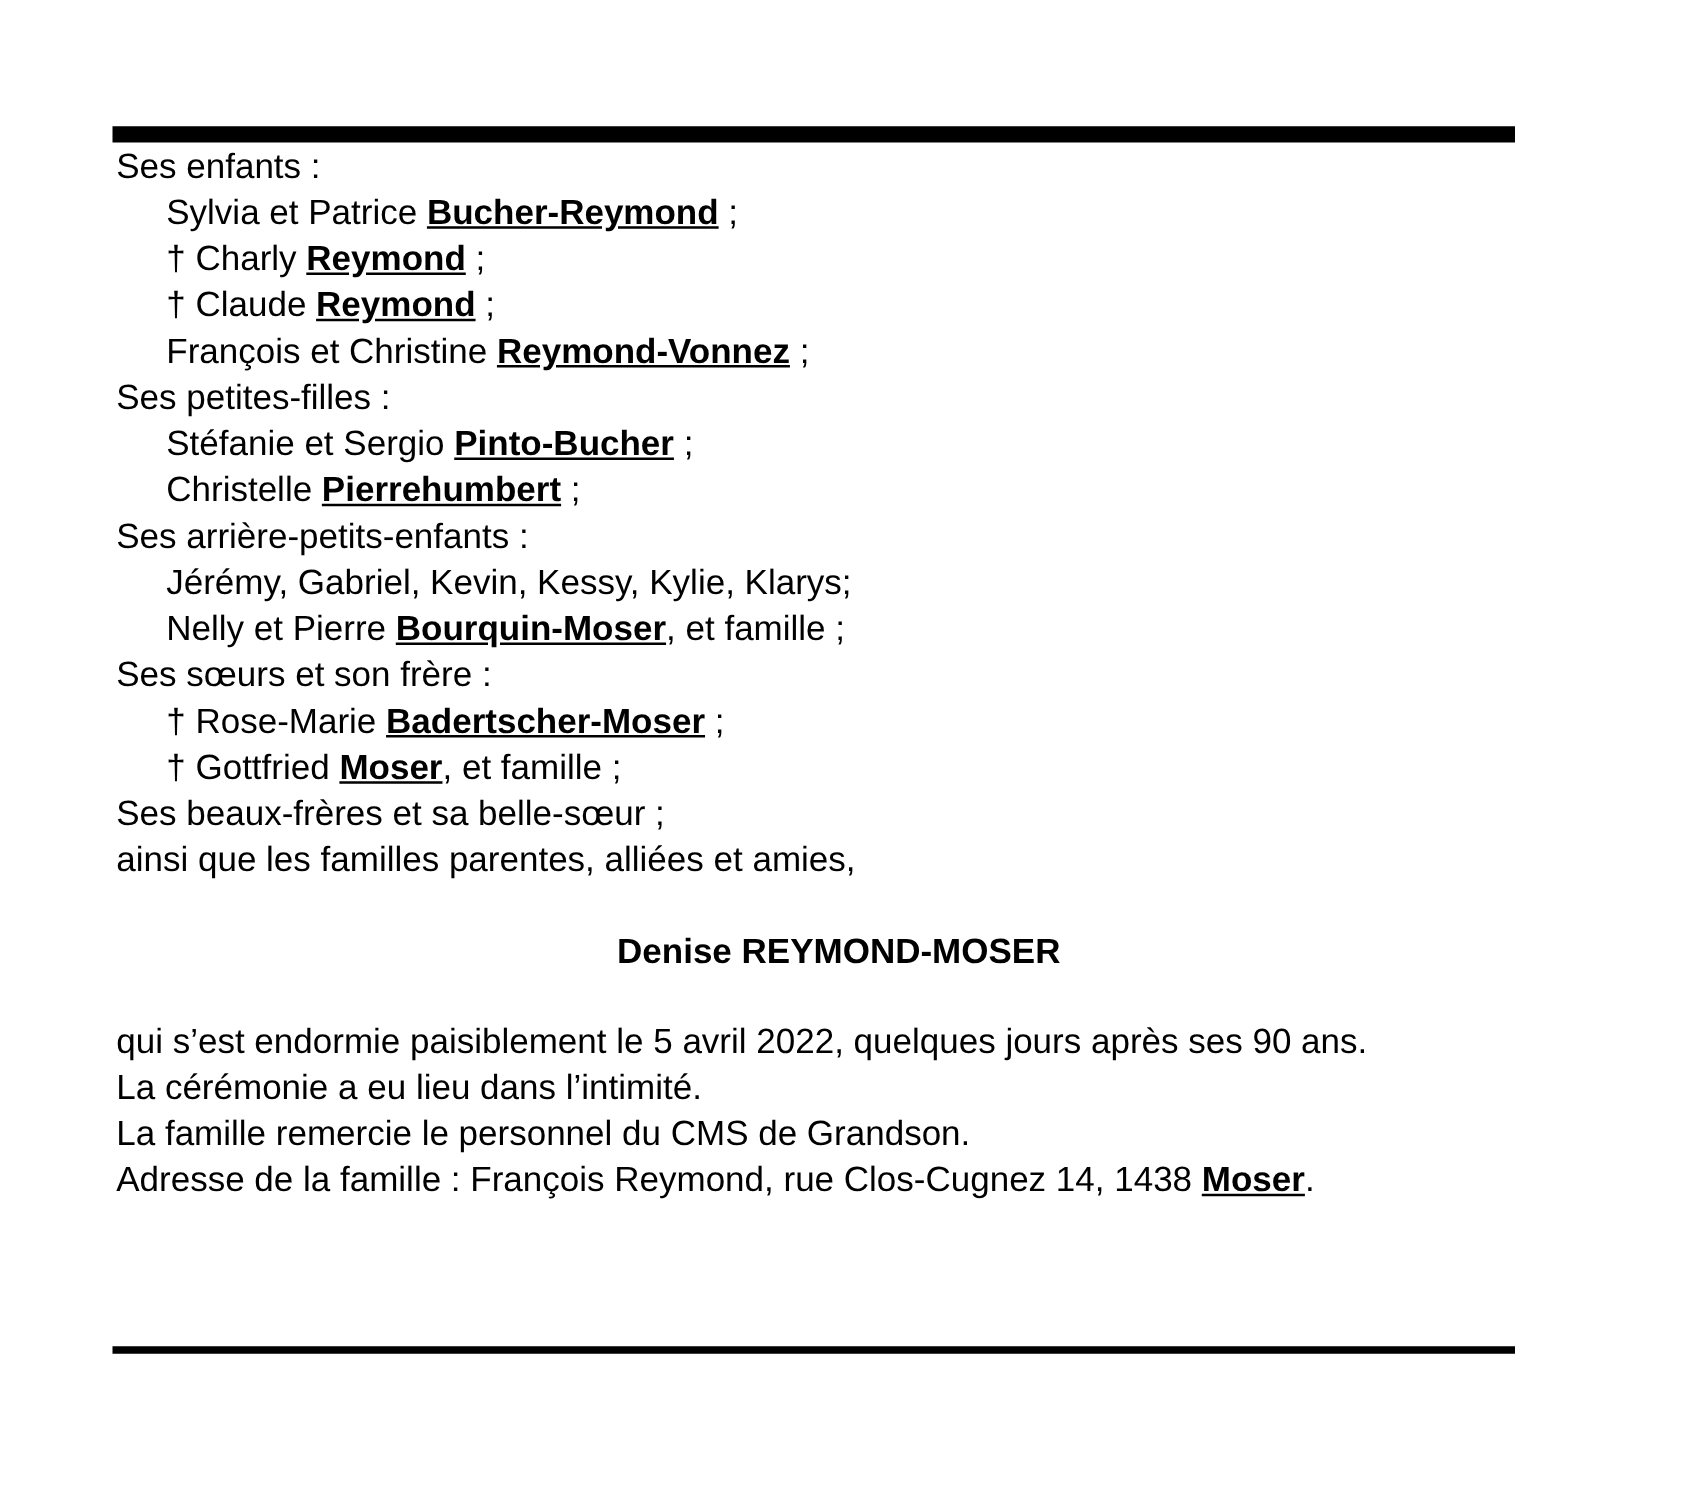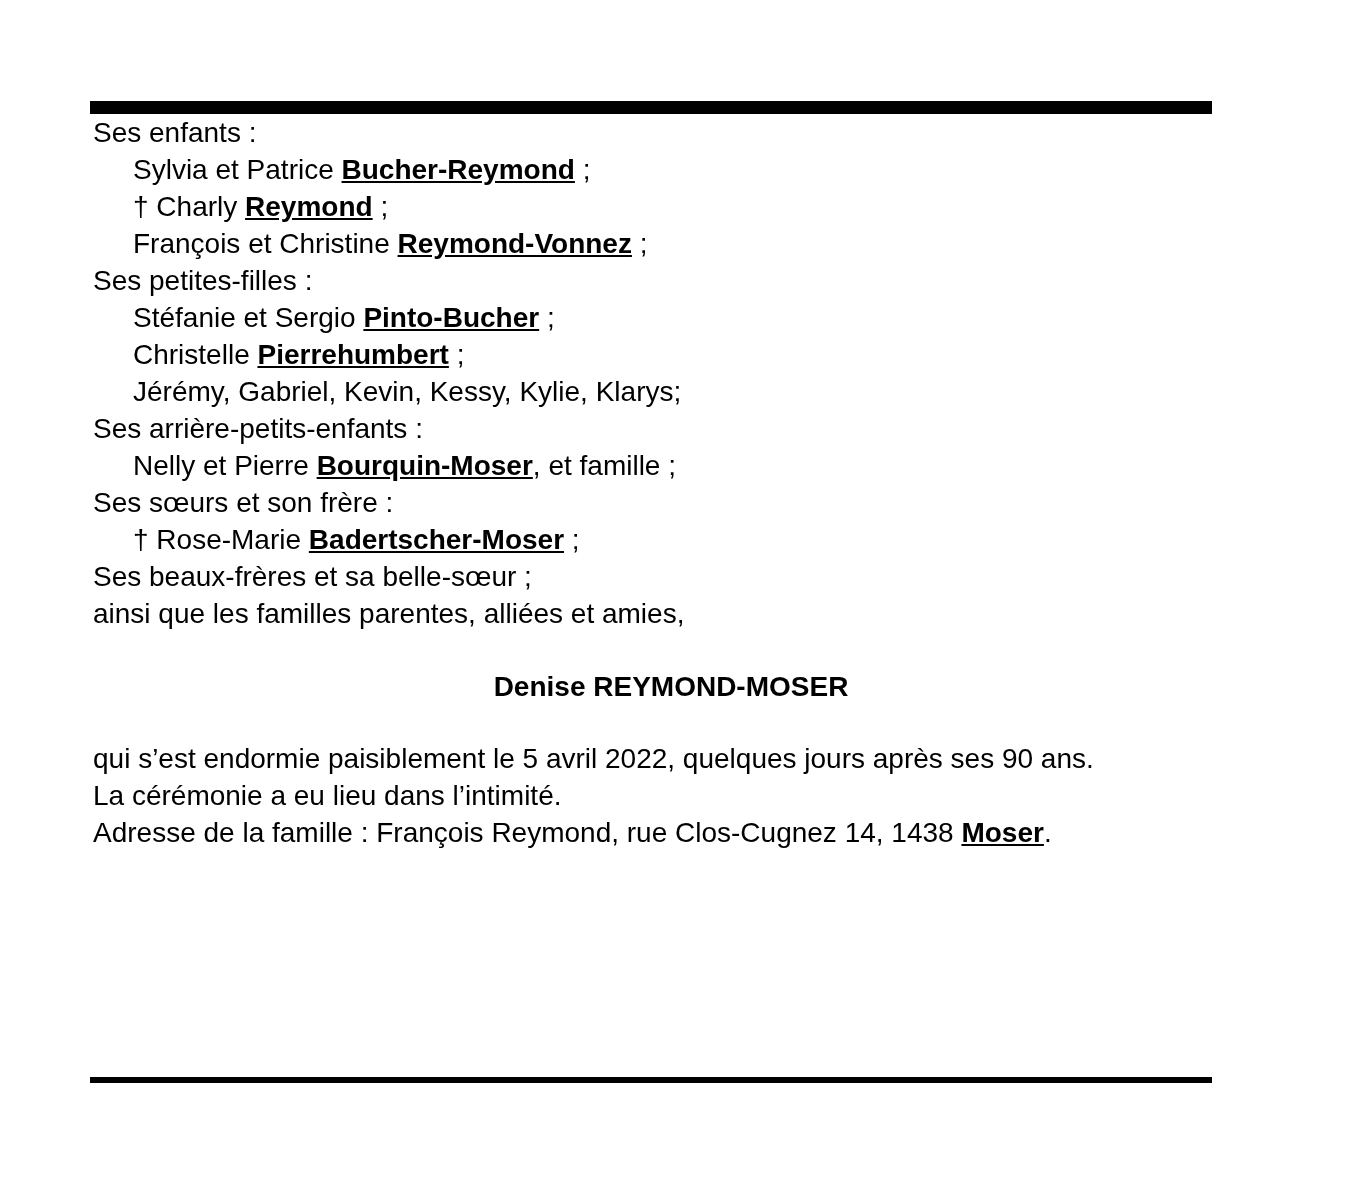--- a/index.html
+++ b/index.html
@@ -49,36 +49,39 @@
 <body>
 
 <div class="page">
   <div class="rule rule-top"></div>
 
   <div class="content">
     <div id="family-lines">
         <div class="line"><span>Ses enfants :</span></div>
         <div class="line indent"><span>Sylvia et Patrice </span><span class="bold">Bucher-Reymond</span><span> ;</span></div>
         <div class="line indent"><span>† Charly </span><span class="bold">Reymond</span><span> ;</span></div>
+        <div class="line indent"><span>† Claude </span><span class="bold">Reymond</span><span> ;</span></div>
         <div class="line indent"><span>François et Christine </span><span class="bold">Reymond-Vonnez</span><span> ;</span></div>
         <div class="line"><span>Ses petites-filles :</span></div>
         <div class="line indent"><span>Stéfanie et Sergio </span><span class="bold">Pinto-Bucher</span><span> ;</span></div>
         <div class="line indent"><span>Christelle </span><span class="bold">Pierrehumbert</span><span> ;</span></div>
+        <div class="line"><span>Ses arrière-petits-enfants :</span></div>
         <div class="line indent"><span>Jérémy, Gabriel, Kevin, Kessy, Kylie, Klarys;</span></div>
-        <div class="line"><span>Ses arrière-petits-enfants :</span></div>
         <div class="line indent"><span>Nelly et Pierre </span><span class="bold">Bourquin-Moser</span><span>, et famille ;</span></div>
         <div class="line"><span>Ses sœurs et son frère :</span></div>
         <div class="line indent"><span>† Rose-Marie </span><span class="bold">Badertscher-Moser</span><span> ;</span></div>
+        <div class="line indent"><span>† Gottfried </span><span class="bold">Moser</span><span>, et famille ;</span></div>
         <div class="line"><span>Ses beaux-frères et sa belle-sœur ;</span></div>
         <div class="line"><span>ainsi que les familles parentes, alliées et amies,</span></div>
       </div>
 
     <h1 class="deceased">Denise REYMOND-MOSER</h1>
 
     <div id="closing-lines">
         <div class="line"><span>qui s’est endormie paisiblement le 5 avril 2022, quelques jours après ses 90 ans.</span></div>
         <div class="line"><span>La cérémonie a eu lieu dans l’intimité.</span></div>
+        <div class="line"><span>La famille remercie le personnel du CMS de Grandson.</span></div>
         <div class="line"><span>Adresse de la famille : François Reymond, rue Clos-Cugnez 14, 1438 </span><span class="bold">Moser</span><span>.</span></div>
       </div>
   </div>
 
   <div class="rule rule-bottom"></div>
 </div>
 
 </body></html>

